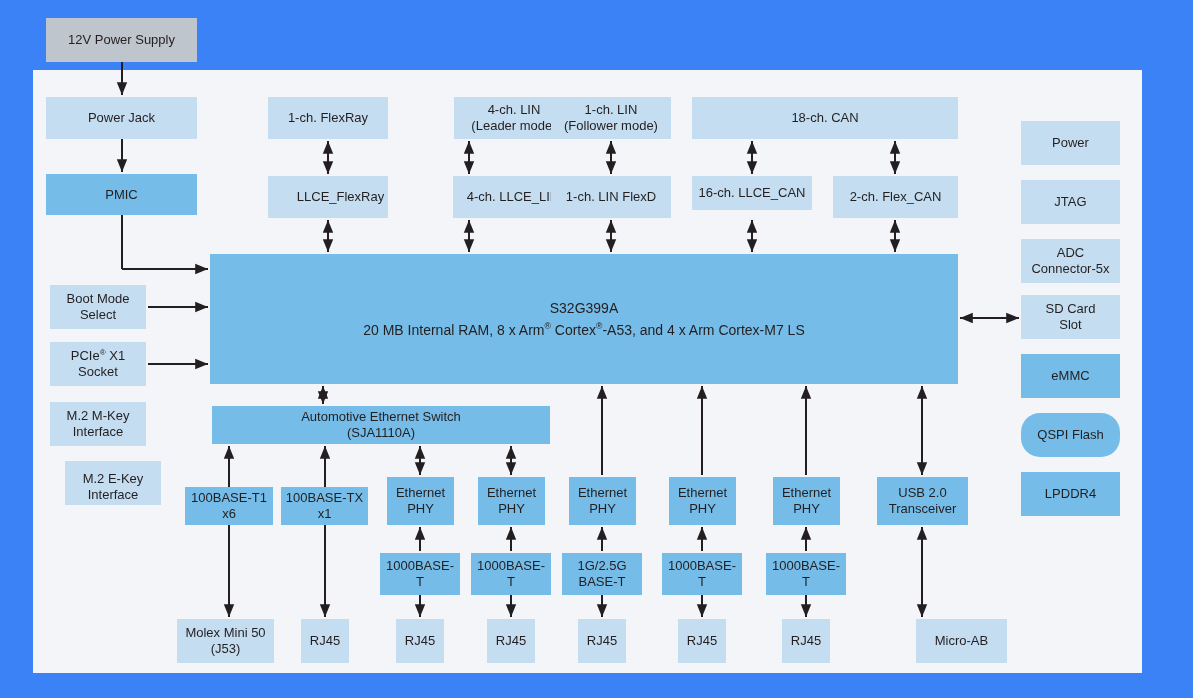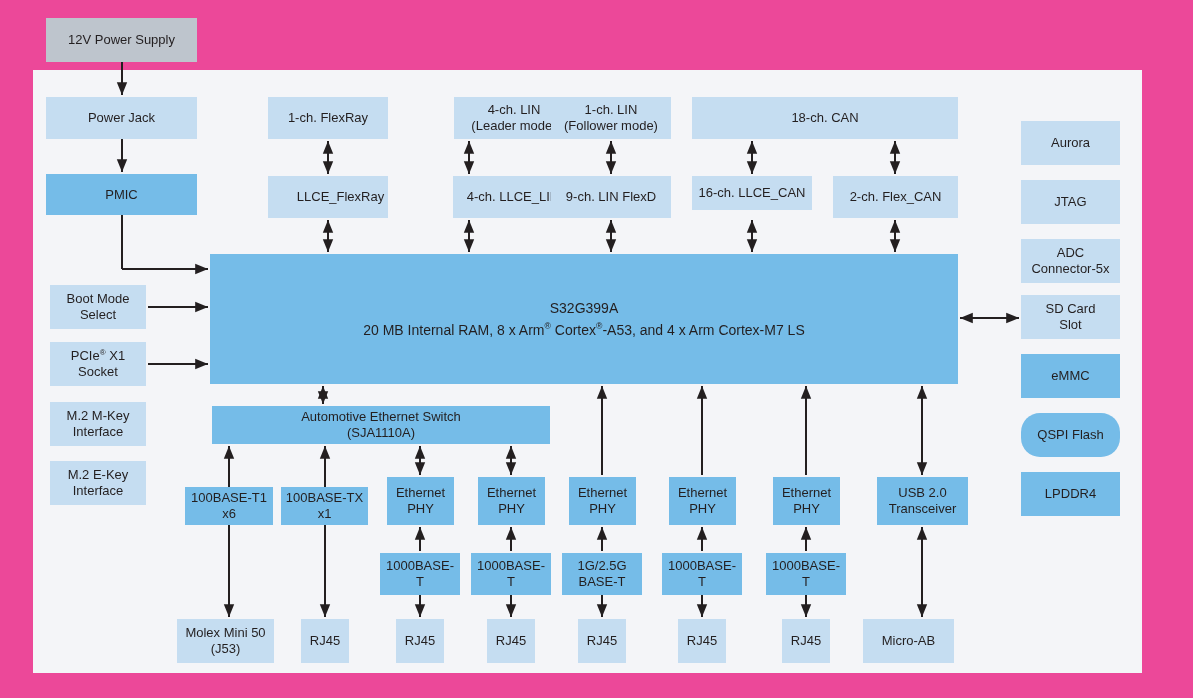--- a/index.html
+++ b/index.html
@@ -11,21 +11,21 @@
   body {
     font-family: "Liberation Sans", sans-serif;
     width: 1193px;
     height: 698px;
     overflow: hidden;
   }
   #diagram-root {
     position: relative;
     width: 1193px;
     height: 698px;
-    background: #ec4899;
+    background: #3b82f6;
   }
   #panel {
     position: absolute;
     left: 33px;
     top: 70px;
     width: 1109px;
     height: 603px;
     background: #f4f5f8;
   }
   #arrow-layer {
@@ -244,29 +244,29 @@
   <div id="node-layer">
       <div class="node fill-gray" style="left: 46px; top: 18px; width: 151px; height: 44px;"><span>12V Power Supply</span></div>
       <div class="node fill-light" style="left: 46px; top: 97px; width: 151px; height: 42px;"><span>Power Jack</span></div>
       <div class="node fill-mid" style="left: 46px; top: 174px; width: 151px; height: 41px;"><span>PMIC</span></div>
       <div class="node fill-light" style="left: 268px; top: 97px; width: 120px; height: 42px;"><span>1-ch. FlexRay</span></div>
       <div class="node fill-light" style="left: 409px; top: 97px; width: 120px; height: 42px; margin-left: 45px;"><span>4-ch. LIN<br>(Leader mode)</span></div>
       <div class="node fill-light" style="left: 551px; top: 97px; width: 120px; height: 42px;"><span>1-ch. LIN<br>(Follower mode)</span></div>
       <div class="node fill-light" style="left: 692px; top: 97px; width: 266px; height: 42px;"><span>18-ch. CAN</span></div>
       <div class="node fill-light" style="left: 268px; top: 176px; width: 120px; height: 42px; padding-left: 28px;"><span>LLCE_FlexRay</span></div>
       <div class="node fill-light" style="left: 409px; top: 176px; width: 120px; height: 42px; margin-left: 44px;"><span>4-ch. LLCE_LIN</span></div>
-      <div class="node fill-light" style="left: 551px; top: 176px; width: 120px; height: 42px;"><span>9-ch. LIN FlexD</span></div>
+      <div class="node fill-light" style="left: 551px; top: 176px; width: 120px; height: 42px;"><span>1-ch. LIN FlexD</span></div>
       <div class="node fill-light" style="left: 692px; top: 176px; width: 120px; height: 34px;"><span>16-ch. LLCE_CAN</span></div>
       <div class="node fill-light" style="left: 833px; top: 176px; width: 125px; height: 42px;"><span>2-ch. Flex_CAN</span></div>
       <div class="node fill-mid soc" style="left: 210px; top: 254px; width: 748px; height: 130px;"><span>S32G399A<br>20 MB Internal RAM, 8 x Arm<span class="sup">®</span> Cortex<span class="sup">®</span>-A53, and 4 x Arm Cortex-M7 LS</span></div>
       <div class="node fill-light" style="left: 50px; top: 285px; width: 96px; height: 44px;"><span>Boot Mode<br>Select</span></div>
       <div class="node fill-light" style="left: 50px; top: 342px; width: 96px; height: 44px;"><span>PCIe<span class="sup">®</span> X1<br>Socket</span></div>
       <div class="node fill-light" style="left: 50px; top: 402px; width: 96px; height: 44px;"><span>M.2 M-Key<br>Interface</span></div>
-      <div class="node fill-light" style="left: 50px; top: 461px; width: 96px; height: 44px;"><span>M.2 E-Key<br>Interface</span></div>
-      <div class="node fill-light" style="left: 1021px; top: 121px; width: 99px; height: 44px;"><span>Aurora</span></div>
+      <div class="node fill-light" style="left: 65px; top: 461px; width: 96px; height: 44px; align-items: flex-end;"><span>M.2 E-Key<br>Interface</span></div>
+      <div class="node fill-light" style="left: 1021px; top: 121px; width: 99px; height: 44px;"><span>Power</span></div>
       <div class="node fill-light" style="left: 1021px; top: 180px; width: 99px; height: 44px;"><span>JTAG</span></div>
       <div class="node fill-light" style="left: 1021px; top: 239px; width: 99px; height: 44px;"><span>ADC<br>Connector-5x</span></div>
       <div class="node fill-light" style="left: 1021px; top: 295px; width: 99px; height: 44px;"><span>SD Card<br>Slot</span></div>
       <div class="node fill-mid" style="left: 1021px; top: 354px; width: 99px; height: 44px;"><span>eMMC</span></div>
       <div class="node fill-mid" style="left: 1021px; top: 413px; width: 99px; height: 44px; border-radius: 19px;"><span>QSPI Flash</span></div>
       <div class="node fill-mid" style="left: 1021px; top: 472px; width: 99px; height: 44px;"><span>LPDDR4</span></div>
       <div class="node fill-mid" style="left: 212px; top: 406px; width: 338px; height: 38px;"><span>Automotive Ethernet Switch<br>(SJA1110A)</span></div>
       <div class="node fill-mid" style="left: 185px; top: 487px; width: 88px; height: 38px;"><span>100BASE-T1<br>x6</span></div>
       <div class="node fill-mid" style="left: 281px; top: 487px; width: 87px; height: 38px;"><span>100BASE-TX<br>x1</span></div>
       <div class="node fill-mid" style="left: 387px; top: 477px; width: 67px; height: 48px;"><span>Ethernet<br>PHY</span></div>
@@ -280,16 +280,16 @@
       <div class="node fill-mid" style="left: 562px; top: 553px; width: 80px; height: 42px;"><span>1G/2.5G<br>BASE-T</span></div>
       <div class="node fill-mid" style="left: 662px; top: 553px; width: 80px; height: 42px;"><span>1000BASE-T</span></div>
       <div class="node fill-mid" style="left: 766px; top: 553px; width: 80px; height: 42px;"><span>1000BASE-T</span></div>
       <div class="node fill-light" style="left: 177px; top: 619px; width: 97px; height: 44px;"><span>Molex Mini 50<br>(J53)</span></div>
       <div class="node fill-light" style="left: 301px; top: 619px; width: 48px; height: 44px;"><span>RJ45</span></div>
       <div class="node fill-light" style="left: 396px; top: 619px; width: 48px; height: 44px;"><span>RJ45</span></div>
       <div class="node fill-light" style="left: 487px; top: 619px; width: 48px; height: 44px;"><span>RJ45</span></div>
       <div class="node fill-light" style="left: 578px; top: 619px; width: 48px; height: 44px;"><span>RJ45</span></div>
       <div class="node fill-light" style="left: 678px; top: 619px; width: 48px; height: 44px;"><span>RJ45</span></div>
       <div class="node fill-light" style="left: 782px; top: 619px; width: 48px; height: 44px;"><span>RJ45</span></div>
-      <div class="node fill-light" style="left: 863px; top: 619px; width: 91px; height: 44px;"><span>Micro-AB</span></div>
+      <div class="node fill-light" style="left: 916px; top: 619px; width: 91px; height: 44px;"><span>Micro-AB</span></div>
     </div>
 
 </div>
 
 </body></html>

